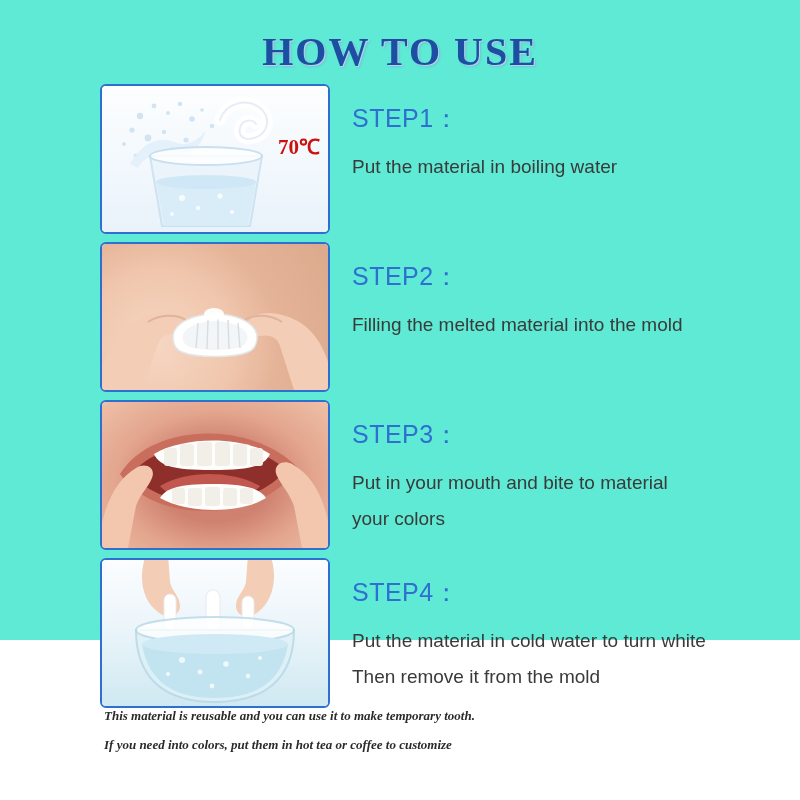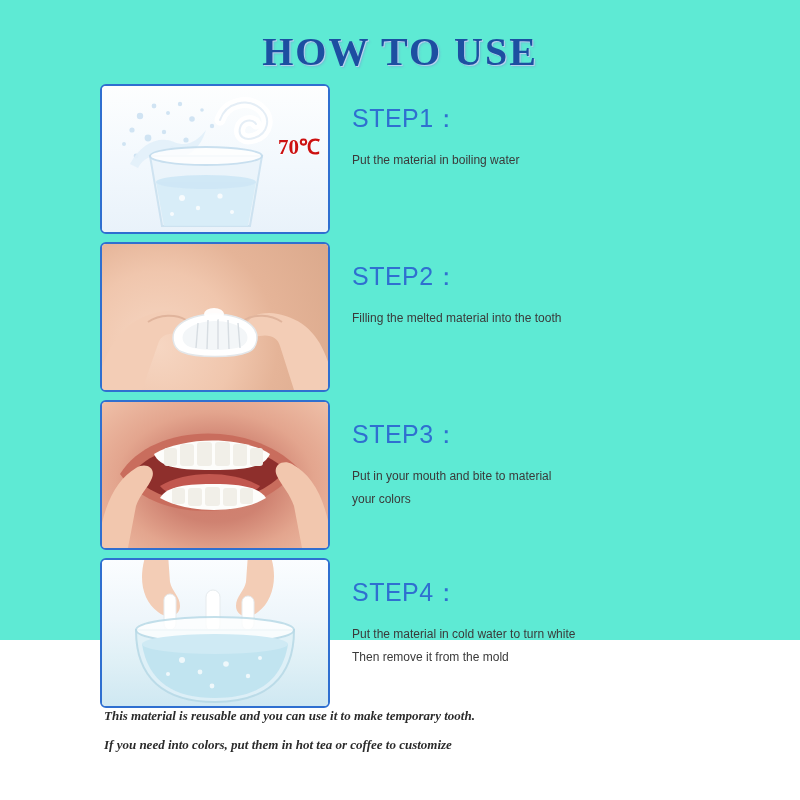--- a/index.html
+++ b/index.html
@@ -61,21 +61,21 @@
     padding-top: 18px;
     flex: 1 1 auto;
   }
   .step-label {
     font-size: 25px;
     color: #2f6fd0;
     letter-spacing: 0.5px;
     margin-bottom: 14px;
   }
   .step-desc {
-    font-size: 12px;
+    font-size: 19px;
     color: #3a3a3a;
     line-height: 1.9;
   }
 
   
   .footer {
     position: absolute;
     left: 104px;
     top: 702px;
     width: 640px;
@@ -203,21 +203,21 @@
             <line x1="116" y1="75" x2="116" y2="105"></line>
             <line x1="126" y1="76" x2="127" y2="105"></line>
             <line x1="136" y1="79" x2="138" y2="104"></line>
           </g>
 
           <ellipse cx="112" cy="70" rx="10" ry="6" fill="#ffffff" opacity="0.95"></ellipse>
         </svg>
       </div>
       <div class="step-text">
         <div class="step-label">STEP2：</div>
-        <div class="step-desc">Filling the melted material into the tooth</div>
+        <div class="step-desc">Filling the melted material into the mold</div>
       </div>
     </div>
 
     <div class="step-row">
       <div class="thumb">
         <div class="mouth-bg"></div>
         <svg class="art" viewBox="0 0 226 146">
 
           <path d="M18 72 C50 20 150 18 196 66 C160 120 54 124 18 72 Z" fill="#c96d5d"></path>
           <path d="M30 72 C58 34 146 32 184 68 C150 110 62 112 30 72 Z" fill="#8e2f2c"></path>

